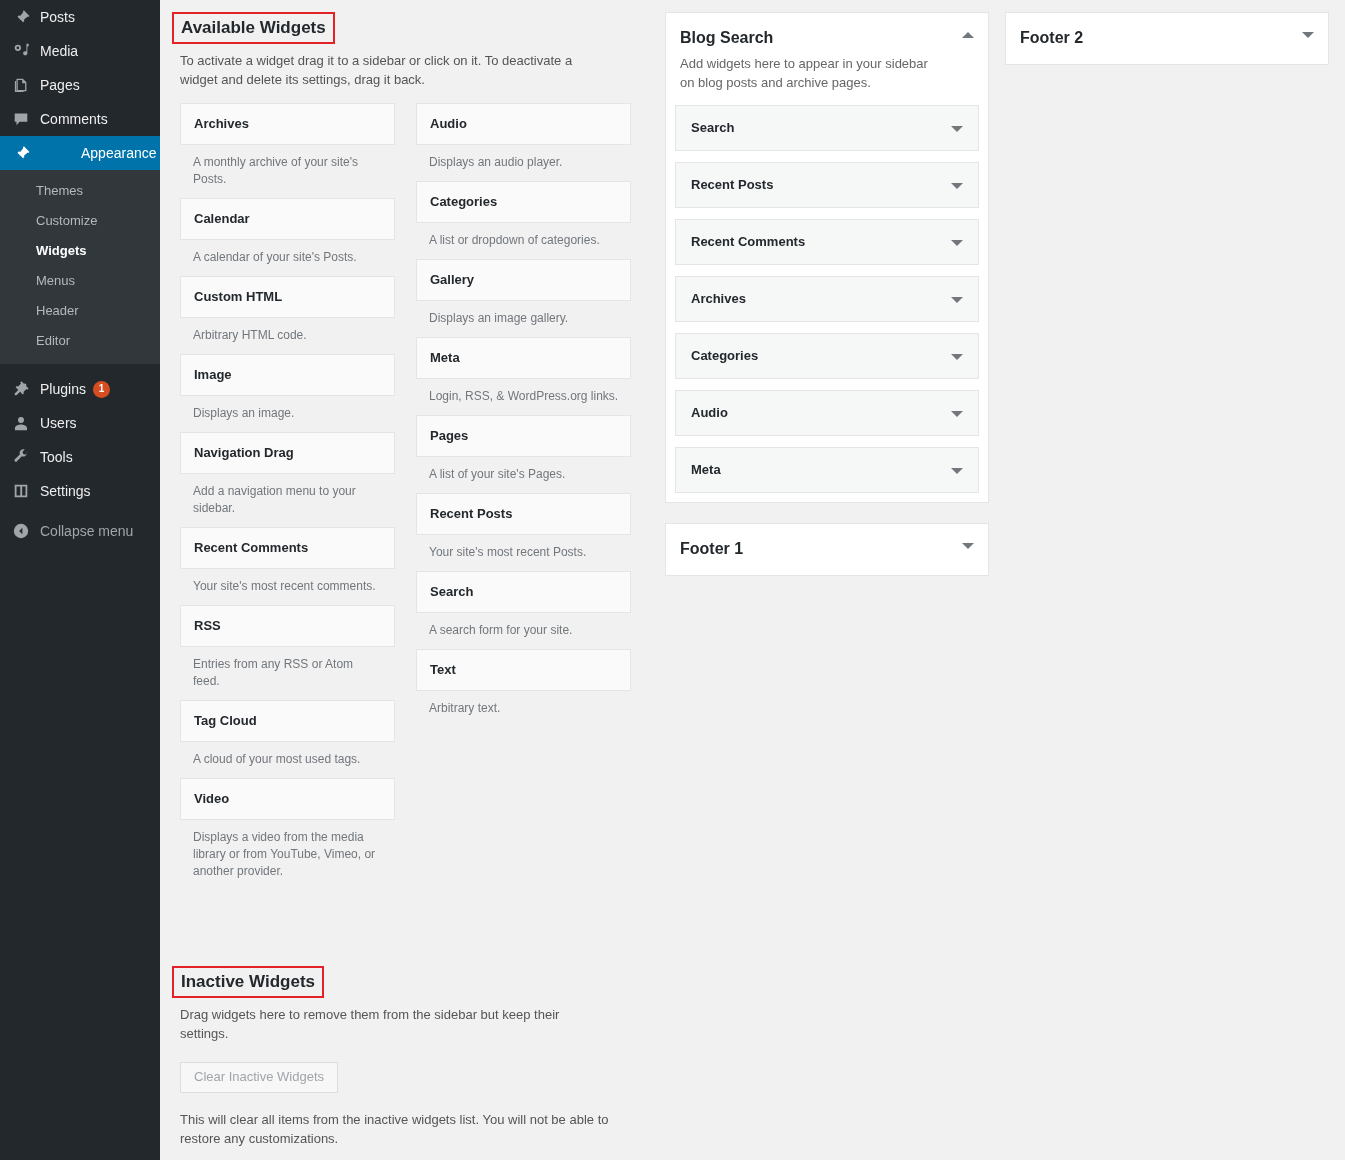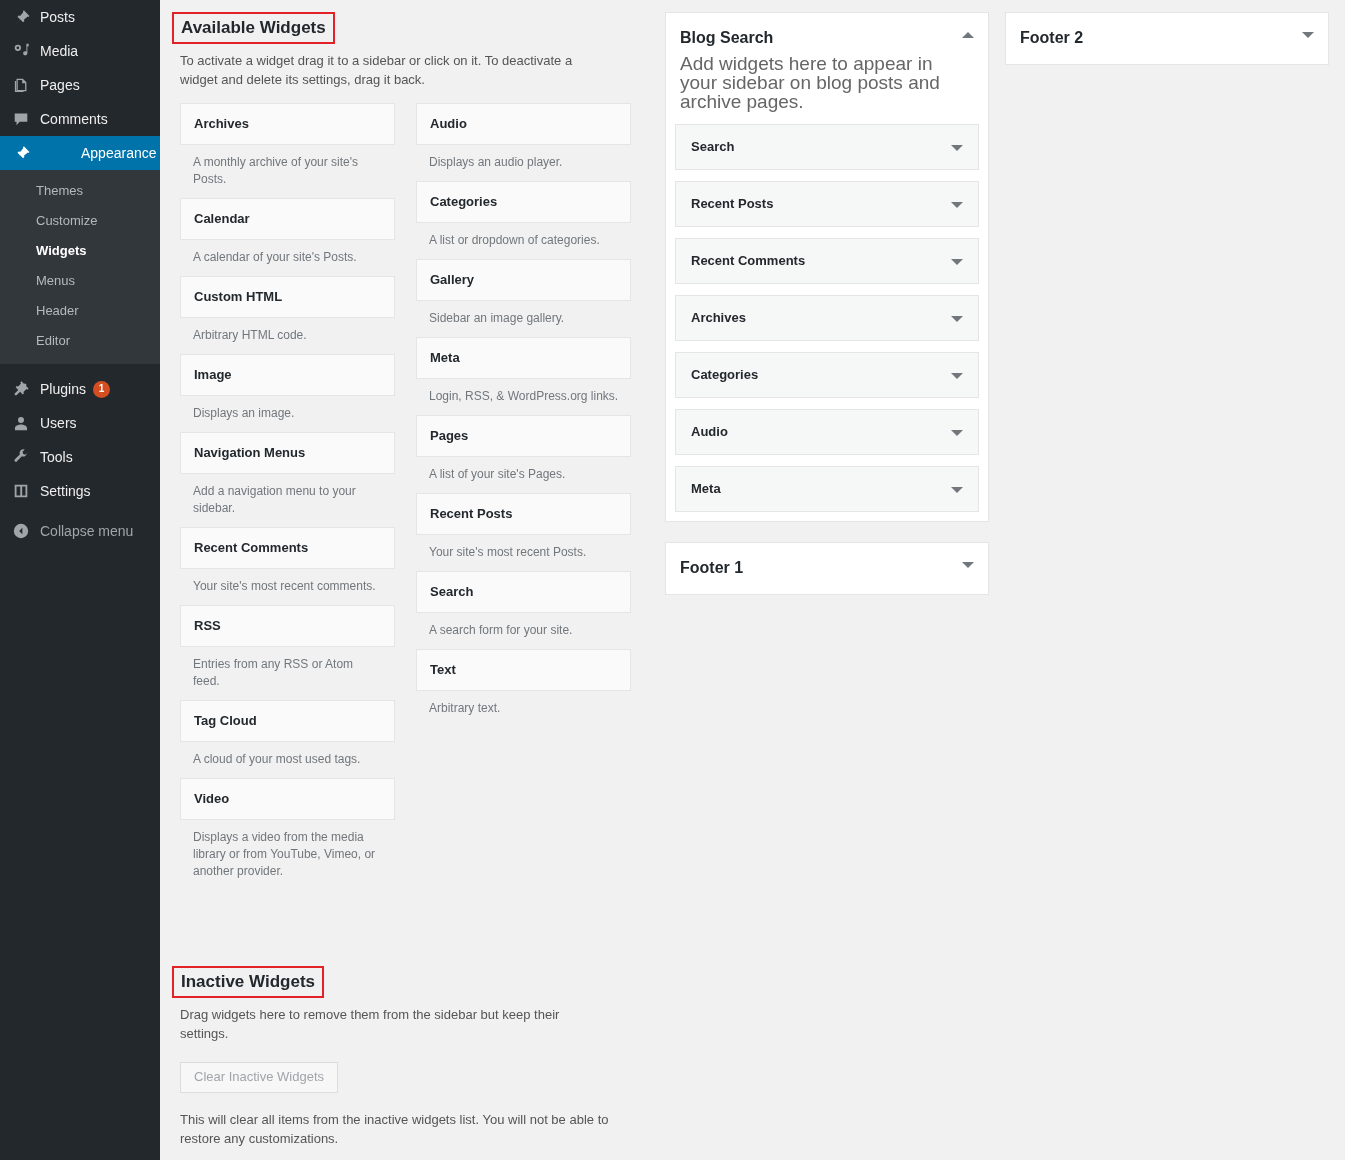--- a/index.html
+++ b/index.html
@@ -244,21 +244,21 @@
   .panel-head.closed { padding-bottom: 15px; }
 
   .panel-title {
     font-size: 16px;
     font-weight: bold;
     color: #23282d;
     line-height: 22px;
   }
   .panel-sub {
     margin-top: 5px;
-    font-size: 19px;
+    font-size: 13px;
     line-height: 19px;
     color: #666;
     padding-right: 6px;
   }
 
   .toggle-arrow {
     position: absolute;
     right: 14px;
     top: 19px;
     width: 0; height: 0;
@@ -427,21 +427,21 @@
           </div>
           <div class="widget-block">
             <div class="widget-box">Custom HTML</div>
             <div class="widget-desc">Arbitrary HTML code.</div>
           </div>
           <div class="widget-block">
             <div class="widget-box">Image</div>
             <div class="widget-desc">Displays an image.</div>
           </div>
           <div class="widget-block">
-            <div class="widget-box">Navigation Menus</div>
+            <div class="widget-box">Navigation Drag</div>
             <div class="widget-desc">Add a navigation menu to your sidebar.</div>
           </div>
           <div class="widget-block">
             <div class="widget-box">Recent Comments</div>
             <div class="widget-desc">Your site's most recent comments.</div>
           </div>
           <div class="widget-block">
             <div class="widget-box">RSS</div>
             <div class="widget-desc">Entries from any RSS or Atom feed.</div>
           </div>
@@ -459,21 +459,21 @@
           <div class="widget-block">
             <div class="widget-box">Audio</div>
             <div class="widget-desc">Displays an audio player.</div>
           </div>
           <div class="widget-block">
             <div class="widget-box">Categories</div>
             <div class="widget-desc">A list or dropdown of categories.</div>
           </div>
           <div class="widget-block">
             <div class="widget-box">Gallery</div>
-            <div class="widget-desc">Sidebar an image gallery.</div>
+            <div class="widget-desc">Displays an image gallery.</div>
           </div>
           <div class="widget-block">
             <div class="widget-box">Meta</div>
             <div class="widget-desc">Login, RSS, &amp; WordPress.org links.</div>
           </div>
           <div class="widget-block">
             <div class="widget-box">Pages</div>
             <div class="widget-desc">A list of your site's Pages.</div>
           </div>
           <div class="widget-block">

